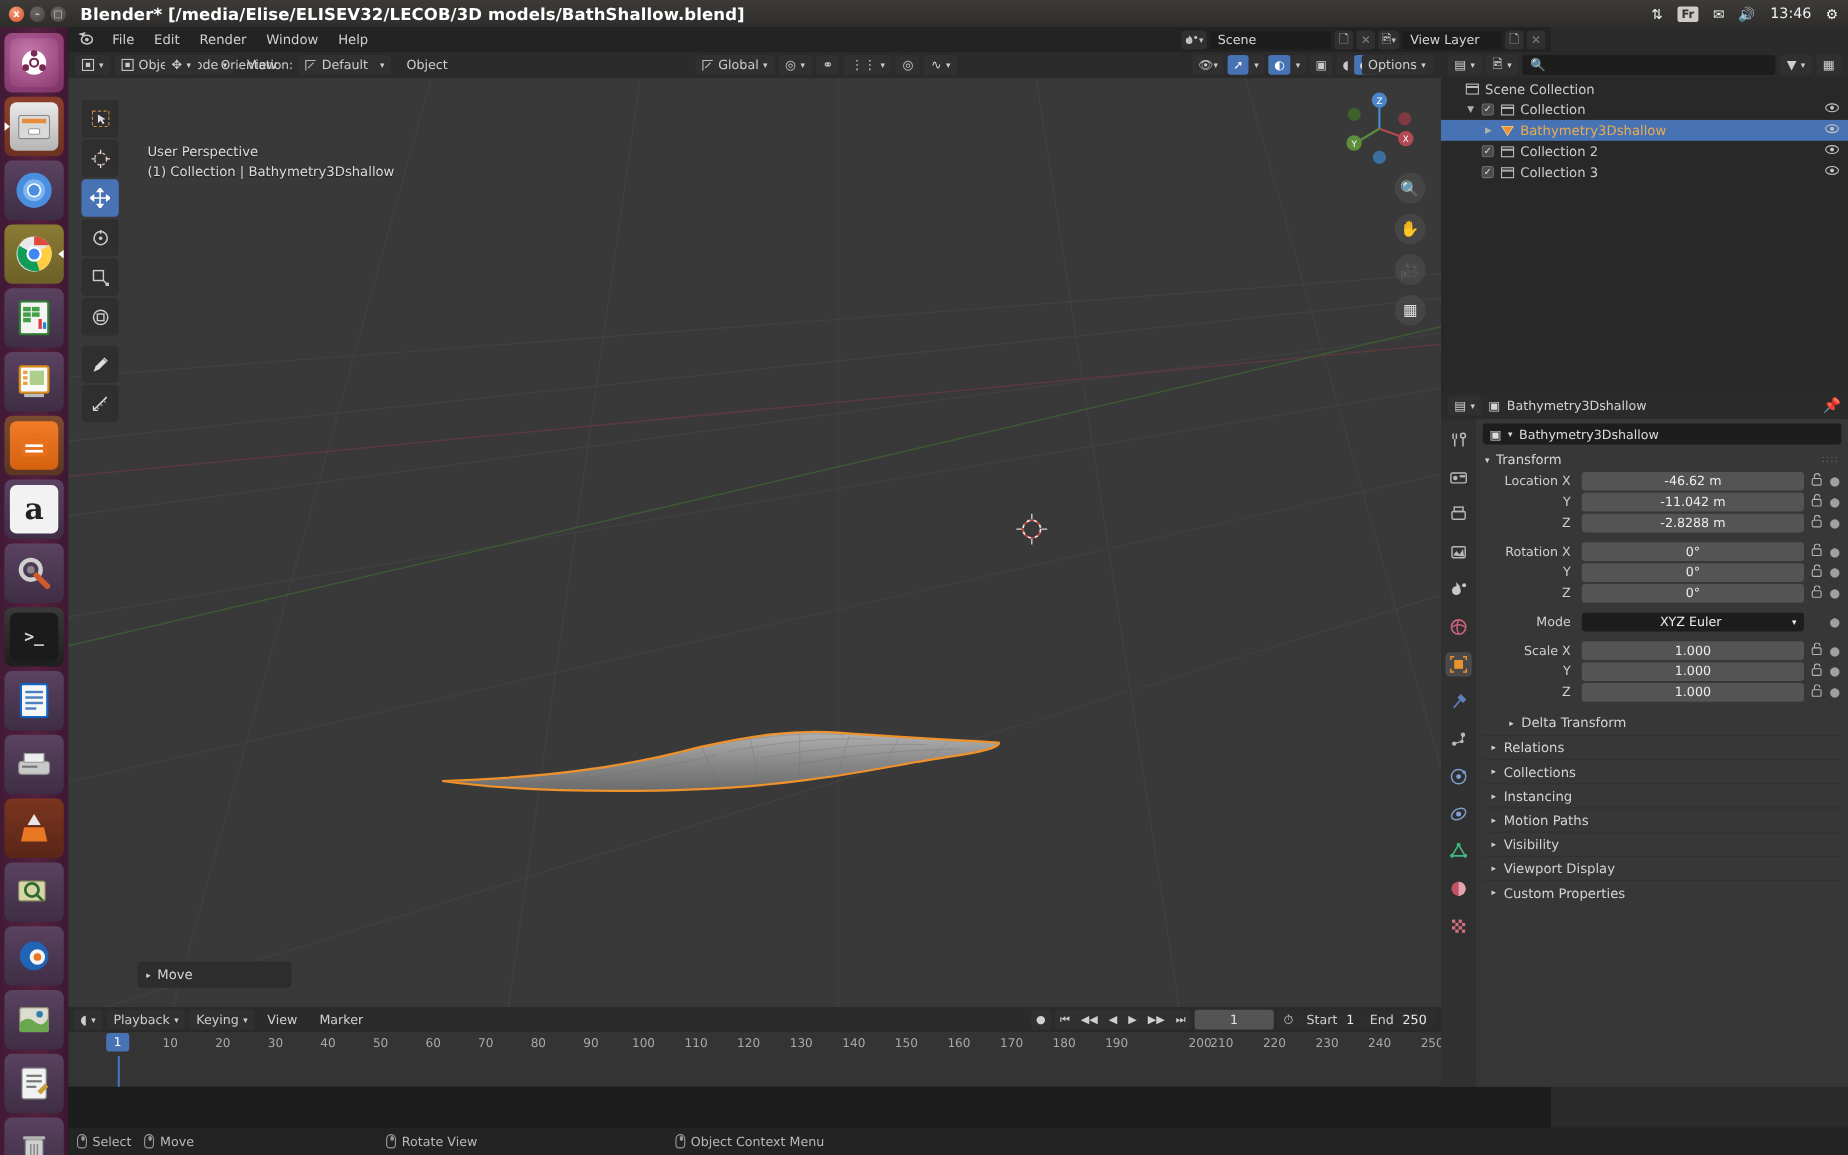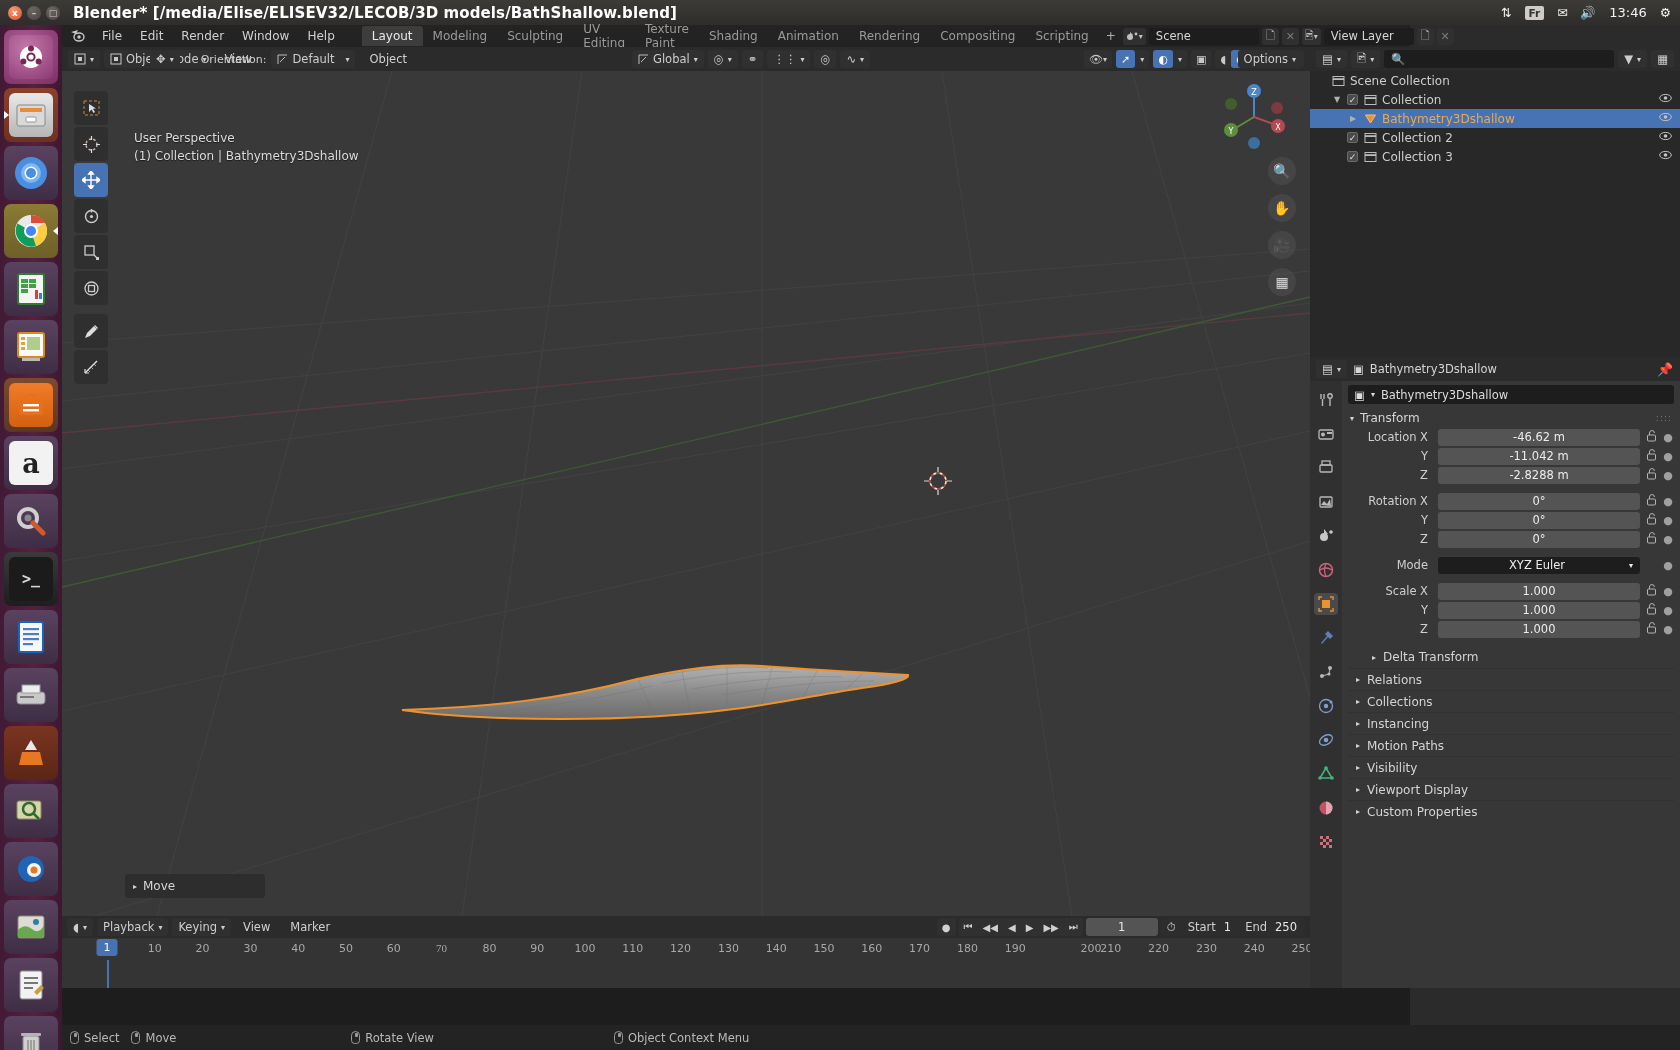--- a/index.html
+++ b/index.html
@@ -379,33 +379,20 @@
             <ellipse cx="9" cy="9" rx="5" ry="4" fill="none" stroke="#c8c8c8" stroke-width="1.4"></ellipse>
             <circle cx="9" cy="9" r="1.7" fill="#c8c8c8"></circle>
             <path d="M1 4 L8 2 L6 6 Z" fill="#c8c8c8"></path>
           </svg>
       </div>
       <div class="menu">File</div>
       <div class="menu">Edit</div>
       <div class="menu">Render</div>
       <div class="menu">Window</div>
       <div class="menu">Help</div>
-      <div class="wstabs">
-        <div class="wtab active">Layout</div>
-        <div class="wtab">Modeling</div>
-        <div class="wtab">Sculpting</div>
-        <div class="wtab">UV Editing</div>
-        <div class="wtab">Texture Paint</div>
-        <div class="wtab">Shading</div>
-        <div class="wtab">Animation</div>
-        <div class="wtab">Rendering</div>
-        <div class="wtab">Compositing</div>
-        <div class="wtab">Scripting</div>
-        <div class="wtab plus">+</div>
-      </div>
       <div class="tb-right">
         <div class="iconbtn">
           <svg width="13" height="11" viewBox="0 0 13 11">
               <circle cx="4" cy="6" r="3" fill="#c0c0c0"></circle>
               <path d="M4 1 L7 4 L4 4 Z" fill="#c0c0c0"></path>
               <circle cx="10" cy="3" r="1.4" fill="#c0c0c0"></circle>
             </svg>
           <span class="arrow">▾</span>
         </div>
         <div class="fieldbox" style="min-width:110px">Scene</div>
@@ -692,21 +679,21 @@
     </div>
 
     <div class="tl-body">
       <div class="tl-ticks" id="tl-ticks">
           <div class="tick" style="left: 92.8px;">10</div>
           <div class="tick" style="left: 140.6px;">20</div>
           <div class="tick" style="left: 188.4px;">30</div>
           <div class="tick" style="left: 236.2px;">40</div>
           <div class="tick" style="left: 284px;">50</div>
           <div class="tick" style="left: 331.8px;">60</div>
-          <div class="tick" style="left: 379.6px; font-family: Liberation Serif, serif;">70</div>
+          <div class="tick" style="left: 379.6px;">70</div>
           <div class="tick" style="left: 427.4px;">80</div>
           <div class="tick" style="left: 475.2px;">90</div>
           <div class="tick" style="left: 523px;">100</div>
           <div class="tick" style="left: 570.8px;">110</div>
           <div class="tick" style="left: 618.6px;">120</div>
           <div class="tick" style="left: 666.4px;">130</div>
           <div class="tick" style="left: 714.2px;">140</div>
           <div class="tick" style="left: 762px;">150</div>
           <div class="tick" style="left: 809.8px;">160</div>
           <div class="tick" style="left: 857.6px;">170</div>

